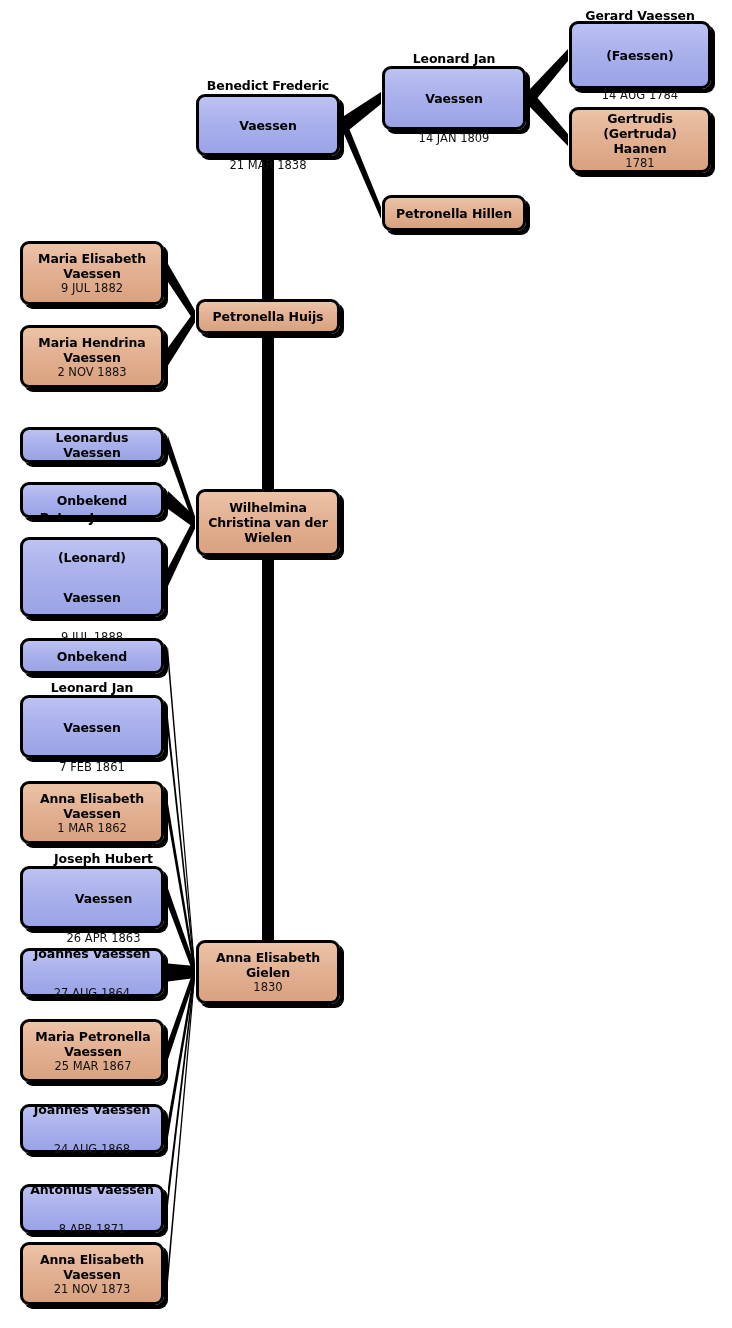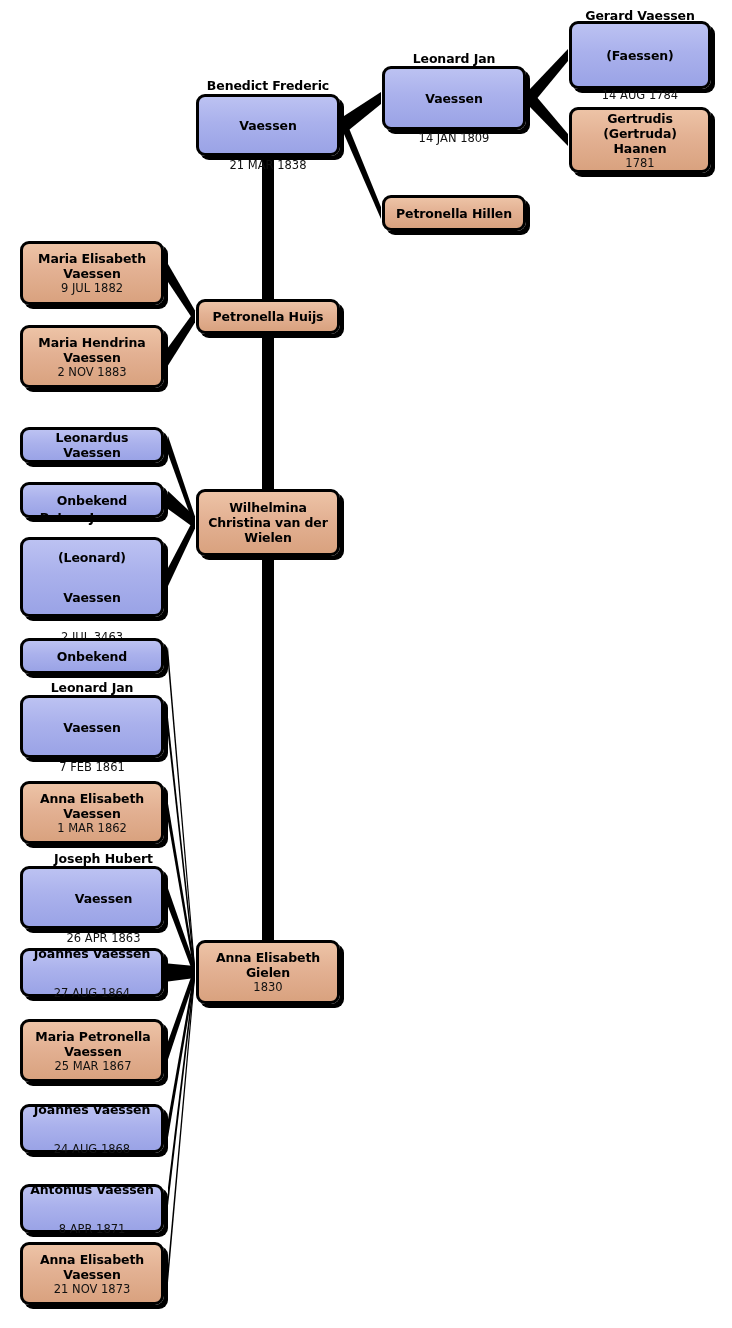--- a/index.html
+++ b/index.html
@@ -126,21 +126,21 @@
       <div class="node male" style="left: 20px; top: 427px; width: 144px; height: 36px;">
         <div class="nm">Leonardus Vaessen</div>
       </div>
       <div class="node male" style="left: 20px; top: 482px; width: 144px; height: 36px;">
         <div class="nm">Onbekend</div>
       </div>
       <div class="node male" style="left: 20px; top: 537px; width: 144px; height: 80px;">
         <div class="nm">Petrus Joannes</div>
         <div class="nm">(Leonard)</div>
         <div class="nm">Vaessen</div>
-        <div class="dt">2 JUL 3463</div>
+        <div class="dt">9 JUL 1888</div>
       </div>
       <div class="node female" style="left: 196px; top: 489px; width: 144px; height: 67px;">
         <div class="nm">Wilhelmina</div>
         <div class="nm">Christina van der</div>
         <div class="nm">Wielen</div>
       </div>
       <div class="node male" style="left: 20px; top: 638px; width: 144px; height: 36px;">
         <div class="nm">Onbekend</div>
       </div>
       <div class="node male" style="left: 20px; top: 695px; width: 144px; height: 63px;">

